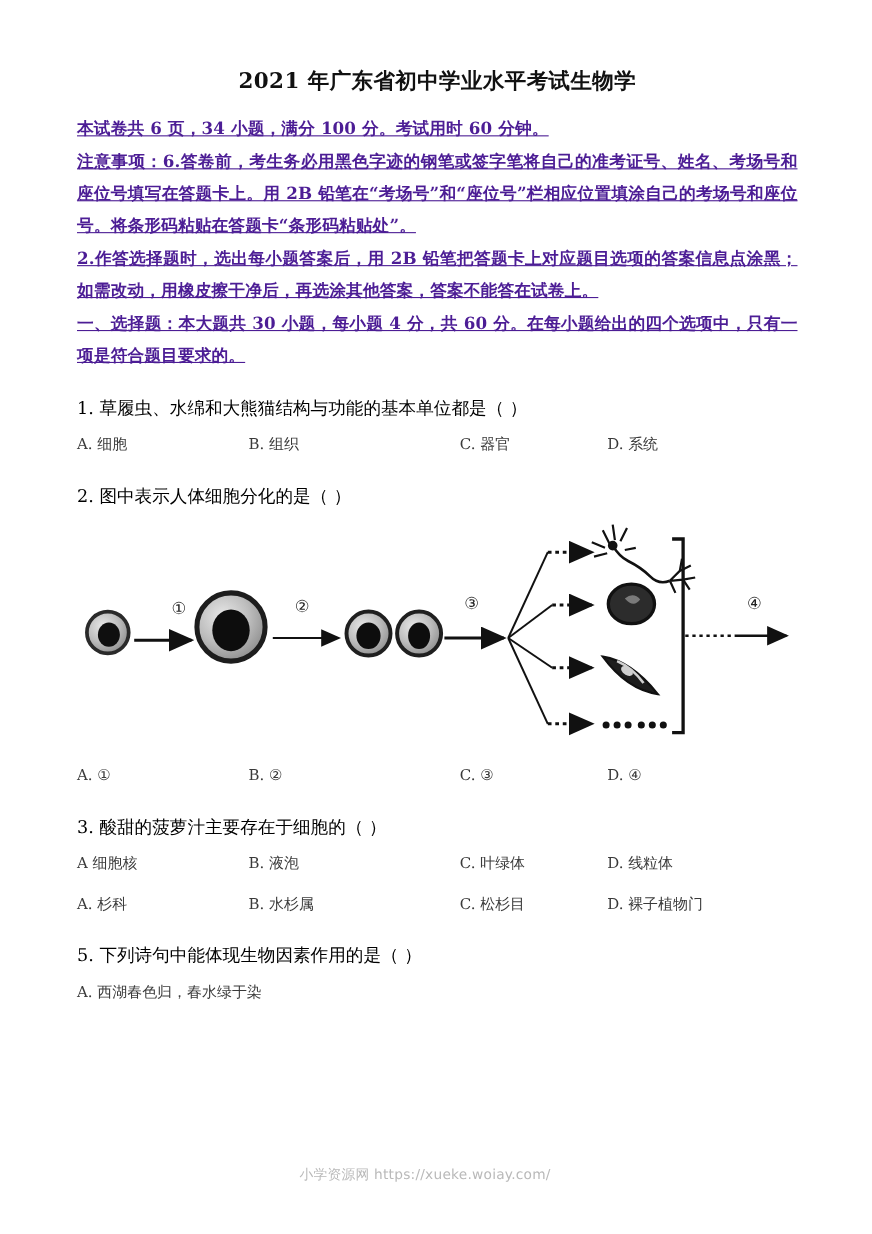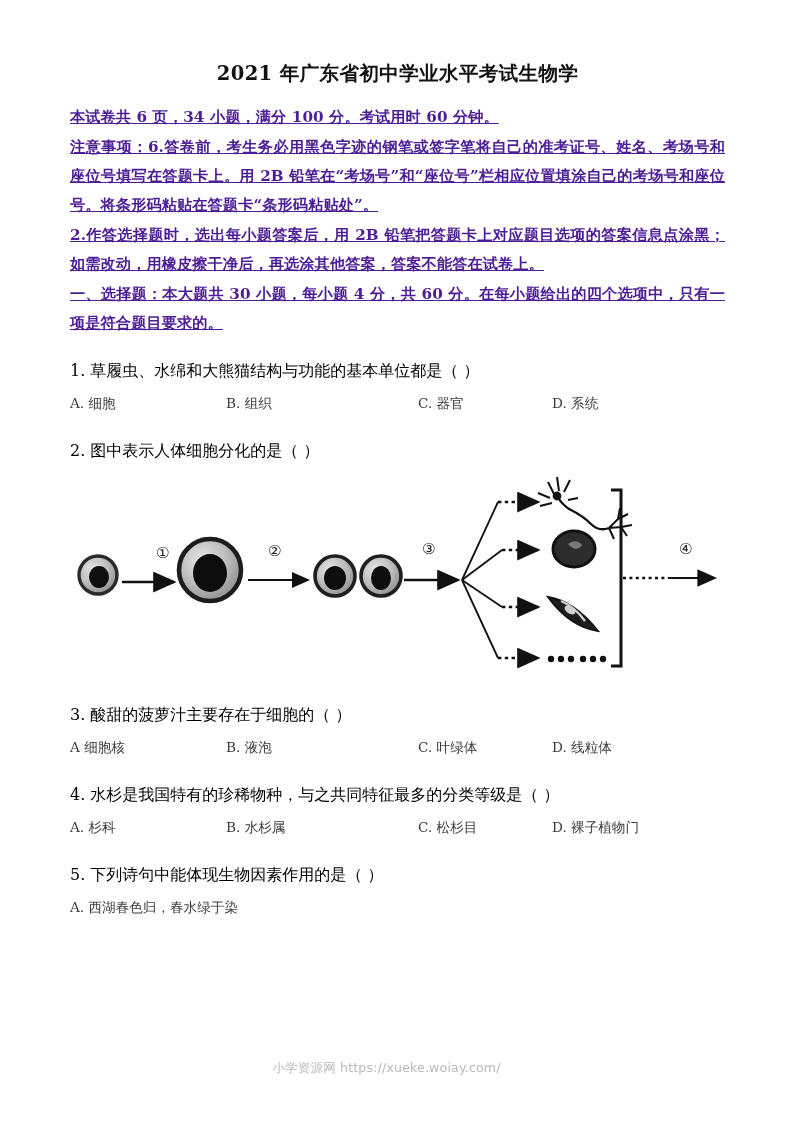--- a/index.html
+++ b/index.html
@@ -230,30 +230,35 @@
           <path d="M719,96 q10,-2 13,4 q2,6 -4,9 q-6,2 -10,-3" fill="#1b1b1b" stroke="#111" stroke-width="2.4"></path>
         </g>
       </svg>
 
       <span class="circ-num" style="left:86px; top:74px;">①</span>
       <span class="circ-num" style="left:198px; top:72px;">②</span>
       <span class="circ-num" style="left:352px; top:70px;">③</span>
       <span class="circ-num" style="left:609px; top:70px;">④</span>
     </div>
 
+    <div class="opt-row">
+      <span class="opt c0">A. ①</span>
+      <span class="opt c1">B. ②</span>
+      <span class="opt c2">C. ③</span>
+      <span class="opt c3">D. ④</span>
+    </div>
 
     <div class="q-stem">3. 酸甜的菠萝汁主要存在于细胞的（      ）</div>
     <div class="opt-row">
       <span class="opt c0">A 细胞核</span>
       <span class="opt c1">B. 液泡</span>
       <span class="opt c2">C. 叶绿体</span>
       <span class="opt c3">D. 线粒体</span>
     </div>
 
-    <div class="q-stem">4. 水杉是我国特有的珍稀物种，与之共同特征最多的分类等级是（      ）</div>
     <div class="opt-row">
       <span class="opt c0">A. 杉科</span>
       <span class="opt c1">B. 水杉属</span>
       <span class="opt c2">C. 松杉目</span>
       <span class="opt c3">D. 裸子植物门</span>
     </div>
 
     <div class="q-stem">5. 下列诗句中能体现生物因素作用的是（      ）</div>
     <div class="opt-row">
       <span class="opt c0">A. 西湖春色归，春水绿于染</span>

